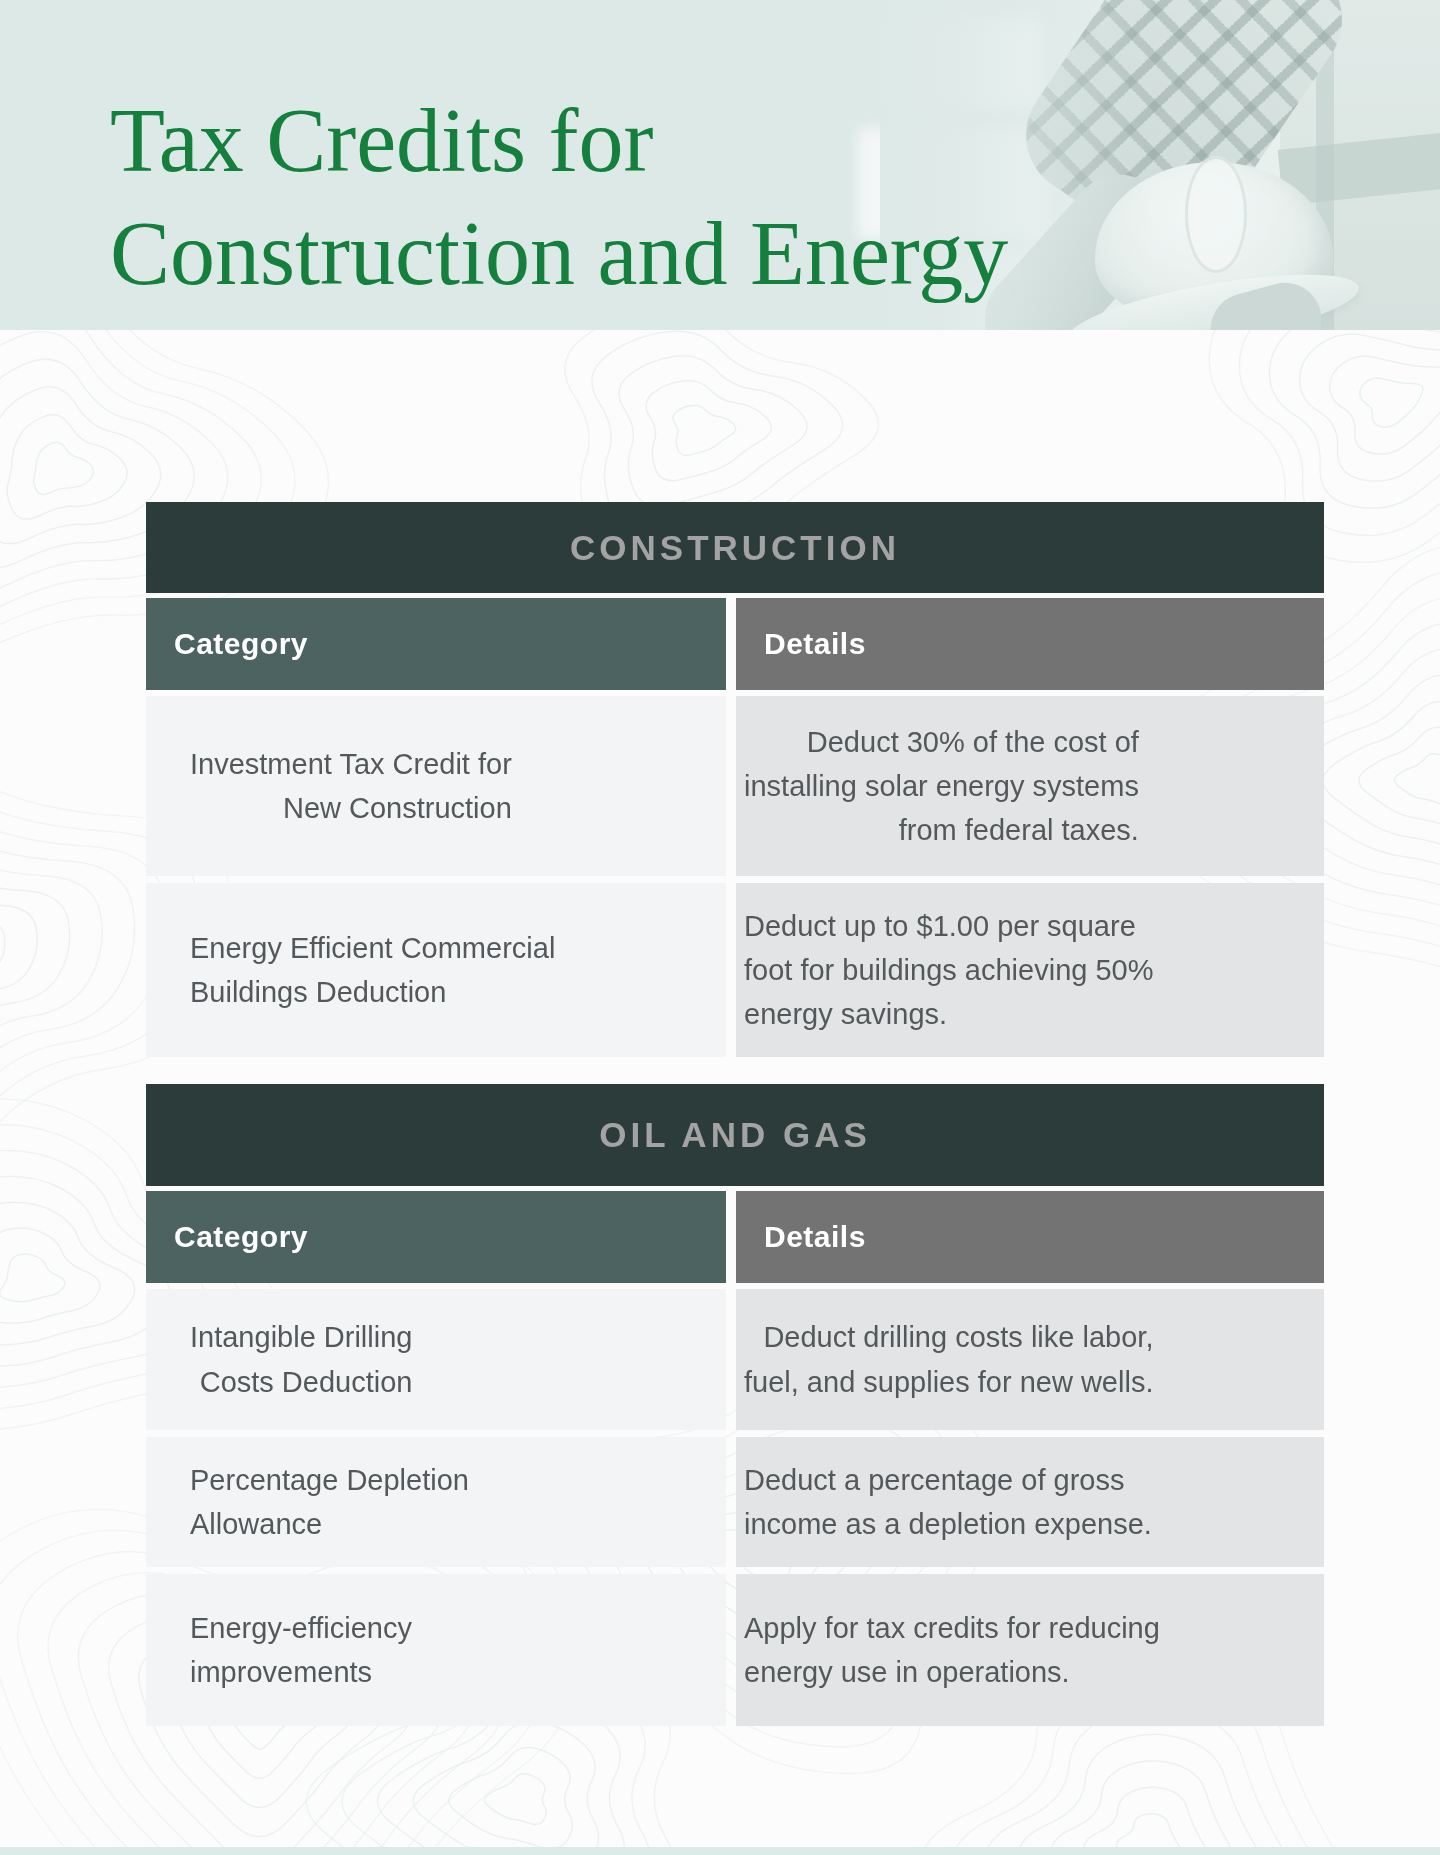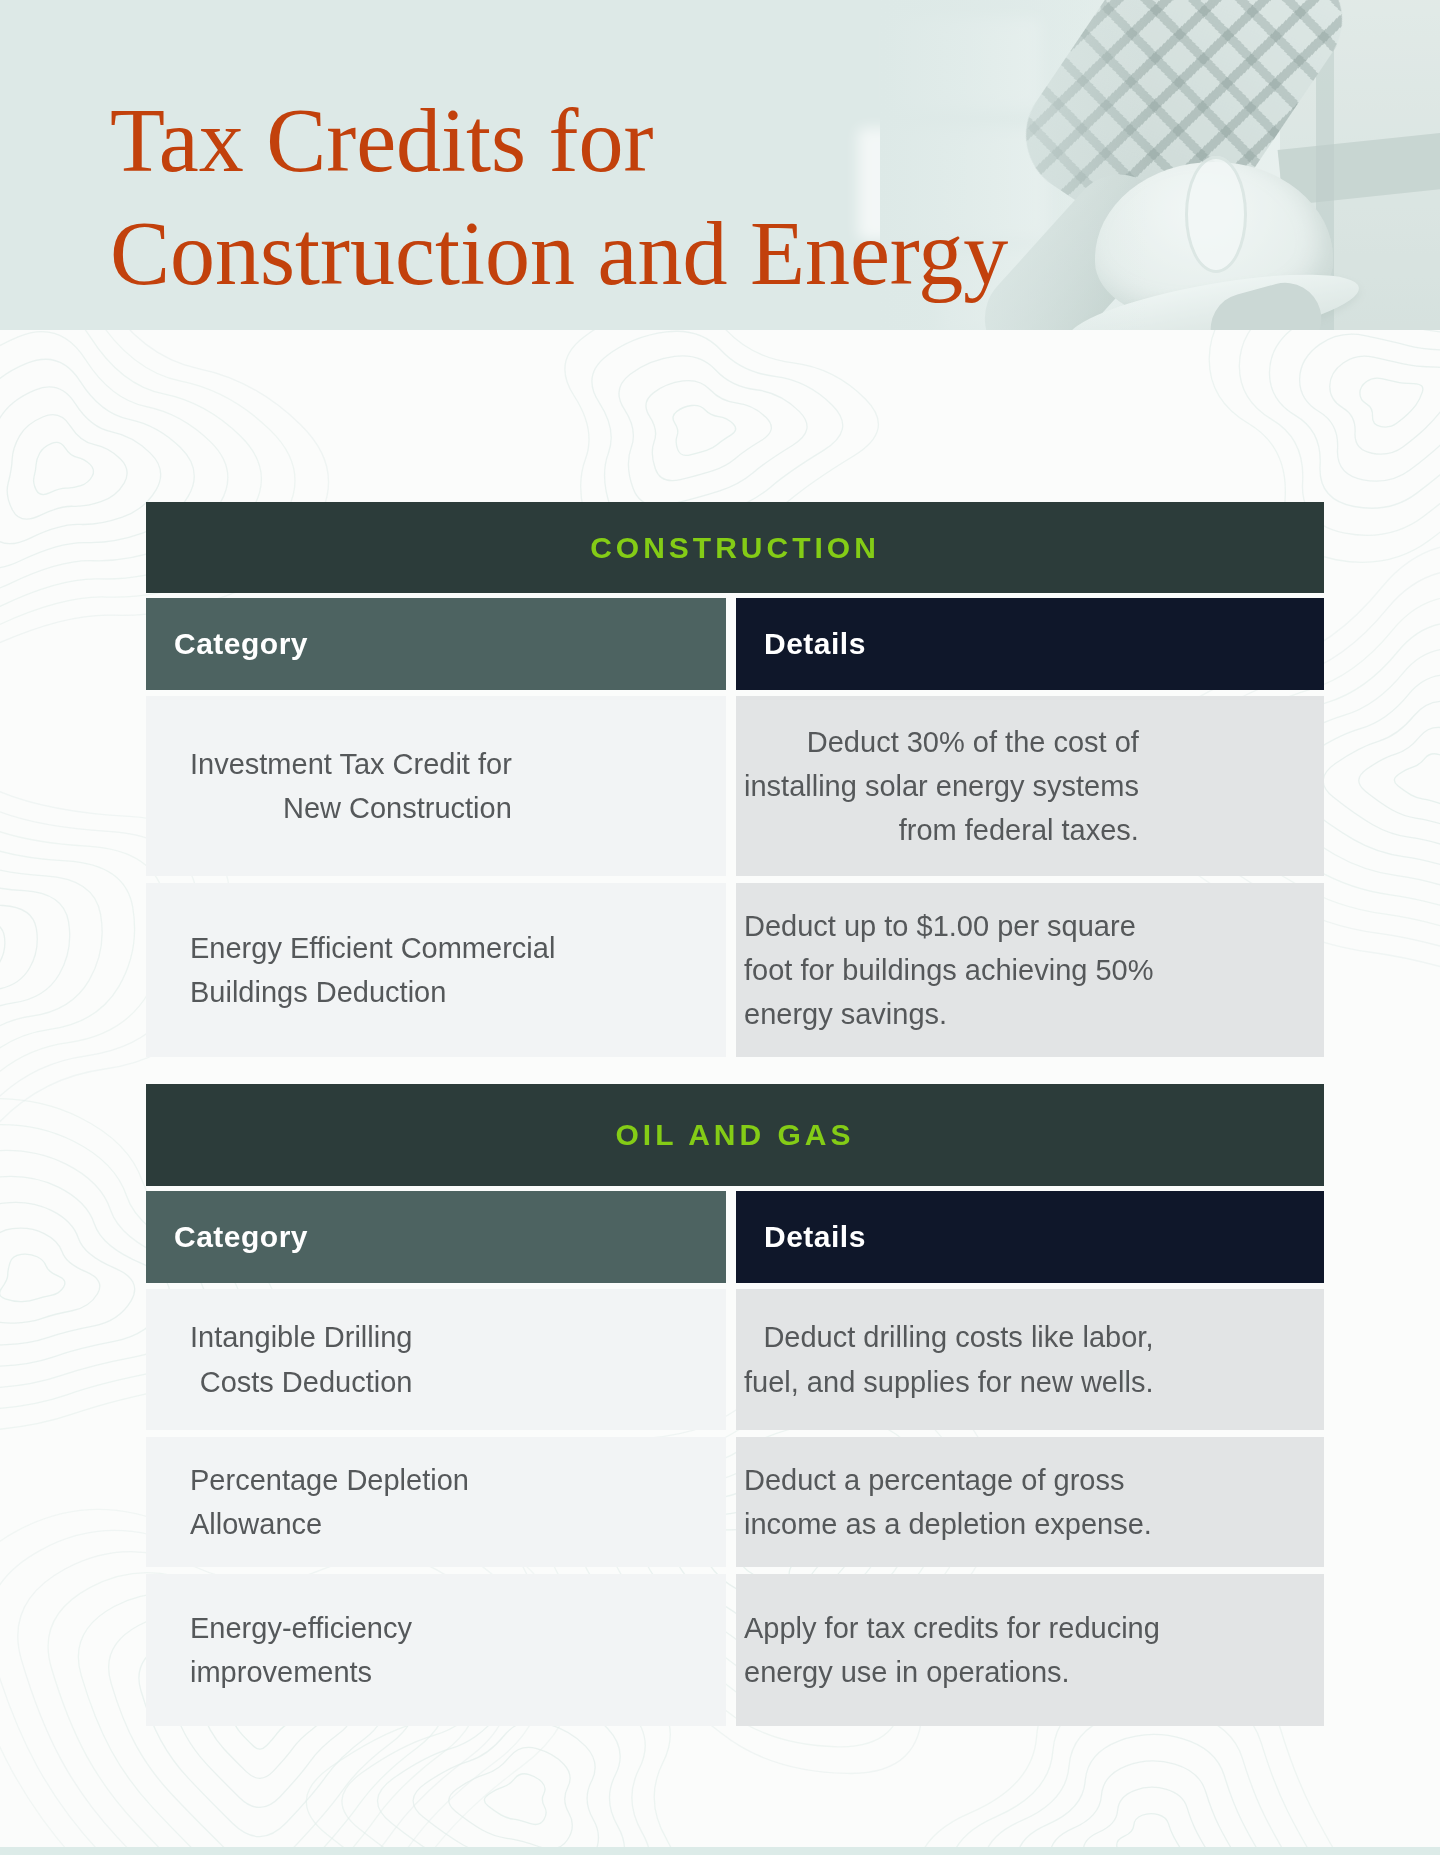--- a/index.html
+++ b/index.html
@@ -6,21 +6,21 @@
   body{
     width:1440px;height:1855px;position:relative;overflow:hidden;
     background:#fbfcfb;font-family:"Liberation Sans",sans-serif;
   }
   #contours{position:absolute;inset:0;z-index:0;}
   
   .hero{position:relative;z-index:1;height:330px;background:#dde9e7;overflow:hidden;}
   .hero h1{
     position:relative;z-index:2;margin:0;padding:84px 0 0 110px;
     font-family:"Liberation Serif",serif;font-weight:500;
-    font-size:90px;line-height:1.26;color:#c2410c;white-space:pre-line;
+    font-size:90px;line-height:1.26;color:#15803d;white-space:pre-line;
   }
   .hero-photo{position:absolute;top:0;right:0;width:560px;height:330px;
     background:linear-gradient(100deg,#e3edeb,#eef3f2 55%,#f4f7f6);}
   .ph-block{position:absolute;background:rgba(255,255,255,.65);filter:blur(7px);border-radius:6px;}
   .b1{left:10px;top:18px;width:150px;height:92px;}
   .b2{left:-22px;top:128px;width:190px;height:112px;}
   .b3{left:58px;top:248px;width:160px;height:82px;transform:rotate(-4deg);}
   .ph-vest{position:absolute;right:-30px;top:-10px;width:190px;height:360px;
     background:linear-gradient(180deg,#e6ece9,#d3ddda);border-radius:30px 0 0 30px;}
   .ph-vest::before{content:'';position:absolute;left:0;top:150px;width:100%;height:56px;
@@ -46,29 +46,29 @@
   .ph-hat-brim{position:absolute;left:-12%;bottom:-18px;width:124%;height:58px;
     background:linear-gradient(#f8fbfa,#dbe4e1);border-radius:50%;transform:rotate(-10deg);
     box-shadow:0 4px 6px rgba(150,170,165,.25);}
   .ph-hand{position:absolute;left:330px;top:288px;width:112px;height:72px;
     background:#c3cfcc;border-radius:40px;transform:rotate(-15deg);}
   .ph-wash{position:absolute;inset:0;background:rgba(219,232,229,.35);}
   .ph-fade{position:absolute;inset:0;
     background:linear-gradient(90deg,#dde9e7 0%,rgba(221,233,231,.75) 15%,rgba(221,233,231,0) 48%);}
   
   main{position:relative;z-index:1;margin-left:146px;width:1178px;}
-  .tbar{height:91px;background:#2c3c3a;color:#84cc16;display:flex;align-items:center;
-    justify-content:center;font-weight:bold;font-size:30px;letter-spacing:4px;}
+  .tbar{height:91px;background:#2c3c3a;color:#a3a3a3;display:flex;align-items:center;
+    justify-content:center;font-weight:bold;font-size:35px;letter-spacing:4px;}
   .tbar.first{margin-top:172px;}
   .tbar.second{margin-top:27px;height:102px;}
   .thead{display:grid;grid-template-columns:580px 588px;column-gap:10px;margin-top:5px;}
   .th{height:92px;display:flex;align-items:center;padding-left:28px;box-sizing:border-box;
     color:#ffffff;font-weight:bold;font-size:30px;letter-spacing:.5px;}
   .th.cat{background:#4d6361;}
-  .th.det{background:#0f172a;}
+  .th.det{background:#737373;}
   .trow{display:grid;grid-template-columns:580px 588px;column-gap:10px;margin-top:7px;}
   .trow.firstrow{margin-top:6px;text-align:right;}
   .td{display:flex;align-items:center;padding-left:44px;padding-right:26px;box-sizing:border-box;
     font-size:29px;line-height:1.52;color:#55585a;white-space:pre-line;}
   .td.cat{background:#f2f4f5;}
   .td.det{background:#e2e4e5;padding-left:8px;}
   .bottom-strip{position:absolute;left:0;right:0;bottom:0;height:8px;background:#dcebe8;z-index:1;}
 </style>
 </head>
 <body>

